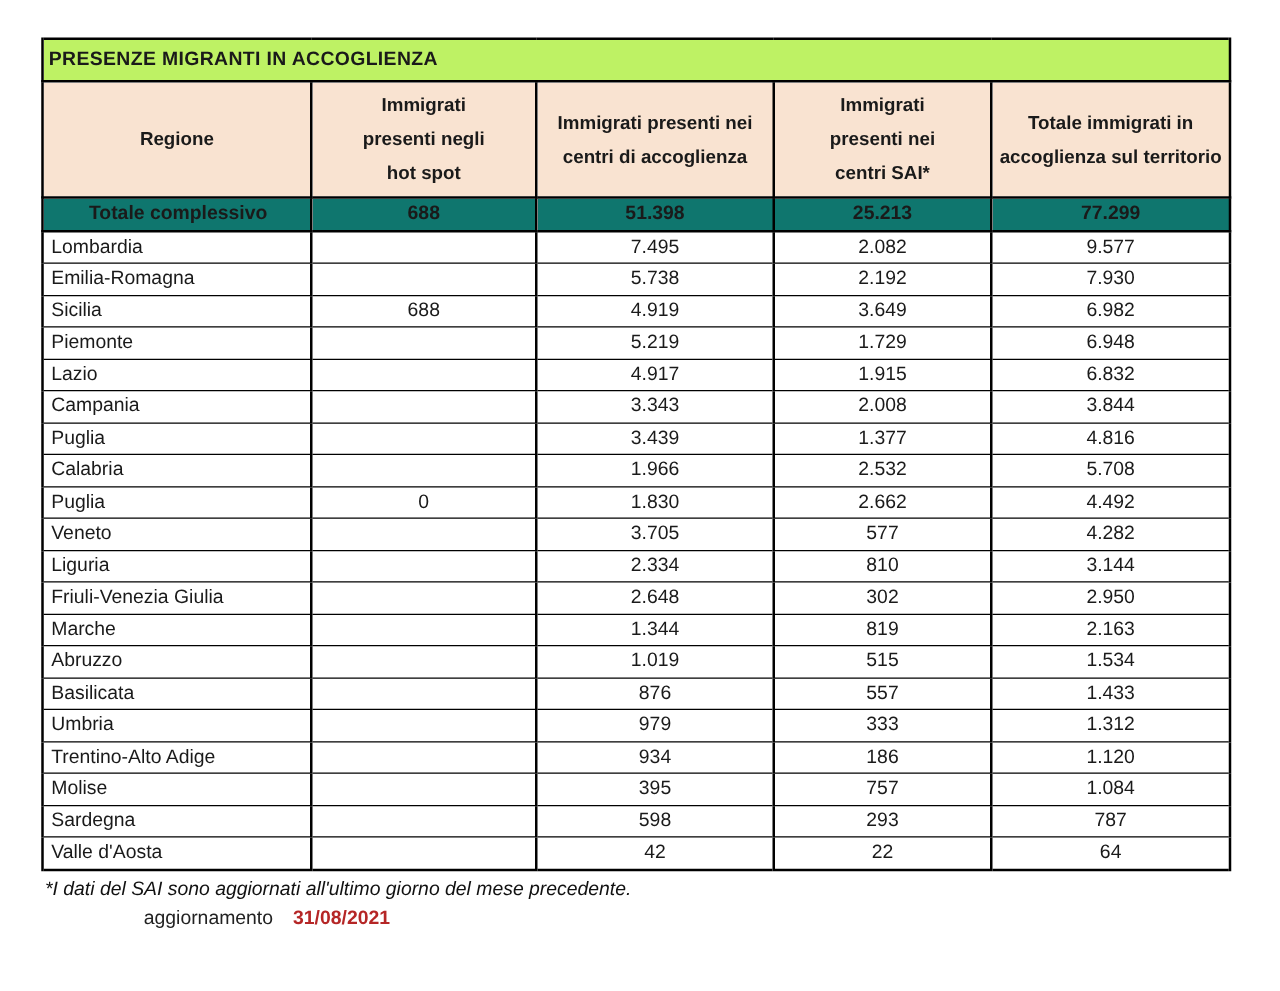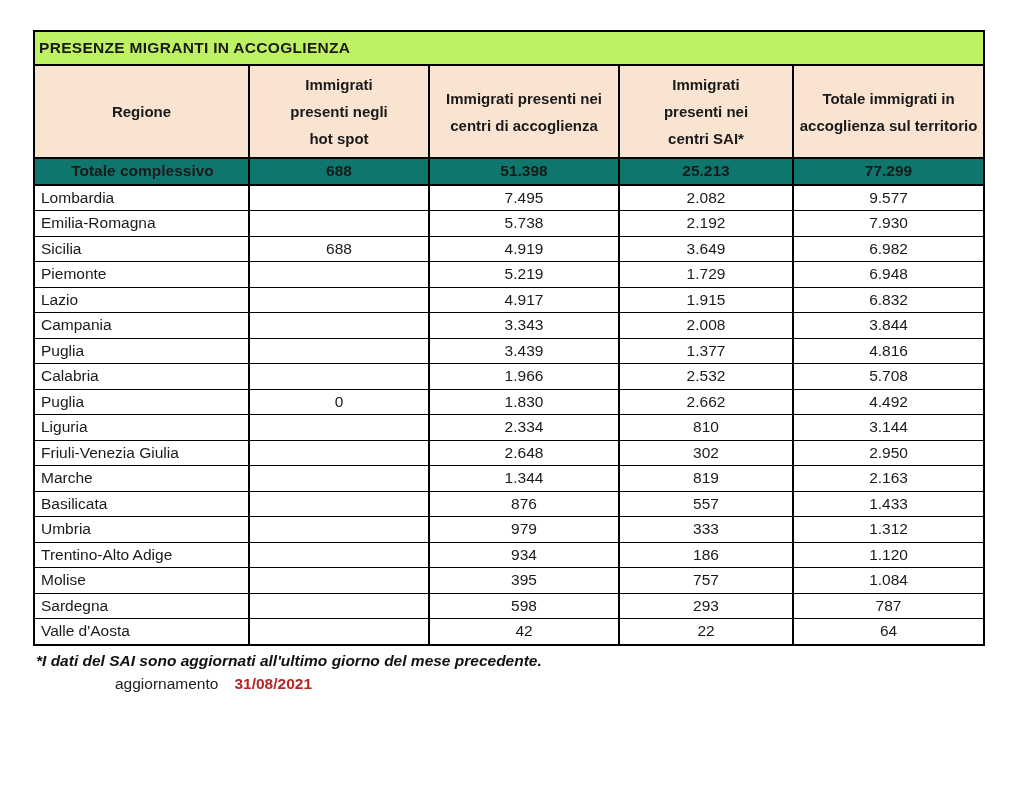--- a/index.html
+++ b/index.html
@@ -61,21 +61,20 @@
     font-weight: bold;
     border-top-width: 2px;
     border-bottom-width: 2px;
     text-align: center;
   }
   .note {
     margin: 6px 0 0 3px;
     font-style: italic;
     font-size: 15.5px;
     color: #111;
-    font-weight: bold;
   }
   .update-line {
     margin: 5px 0 0 82px;
     font-size: 15.5px;
     color: #222;
   }
   .update-date {
     margin-left: 16px;
     font-weight: bold;
   }
@@ -170,39 +169,53 @@
           <td class="num">5.708</td>
         </tr>
         <tr>
           <td class="region">Puglia</td>
           <td class="num">0</td>
           <td class="num">1.830</td>
           <td class="num">2.662</td>
           <td class="num">4.492</td>
         </tr>
         <tr>
+          <td class="region">Veneto</td>
+          <td class="num"></td>
+          <td class="num">3.705</td>
+          <td class="num">577</td>
+          <td class="num">4.282</td>
+        </tr>
+        <tr>
           <td class="region">Liguria</td>
           <td class="num"></td>
           <td class="num">2.334</td>
           <td class="num">810</td>
           <td class="num">3.144</td>
         </tr>
         <tr>
           <td class="region">Friuli-Venezia Giulia</td>
           <td class="num"></td>
           <td class="num">2.648</td>
           <td class="num">302</td>
           <td class="num">2.950</td>
         </tr>
         <tr>
           <td class="region">Marche</td>
           <td class="num"></td>
           <td class="num">1.344</td>
           <td class="num">819</td>
           <td class="num">2.163</td>
+        </tr>
+        <tr>
+          <td class="region">Abruzzo</td>
+          <td class="num"></td>
+          <td class="num">1.019</td>
+          <td class="num">515</td>
+          <td class="num">1.534</td>
         </tr>
         <tr>
           <td class="region">Basilicata</td>
           <td class="num"></td>
           <td class="num">876</td>
           <td class="num">557</td>
           <td class="num">1.433</td>
         </tr>
         <tr>
           <td class="region">Umbria</td>

